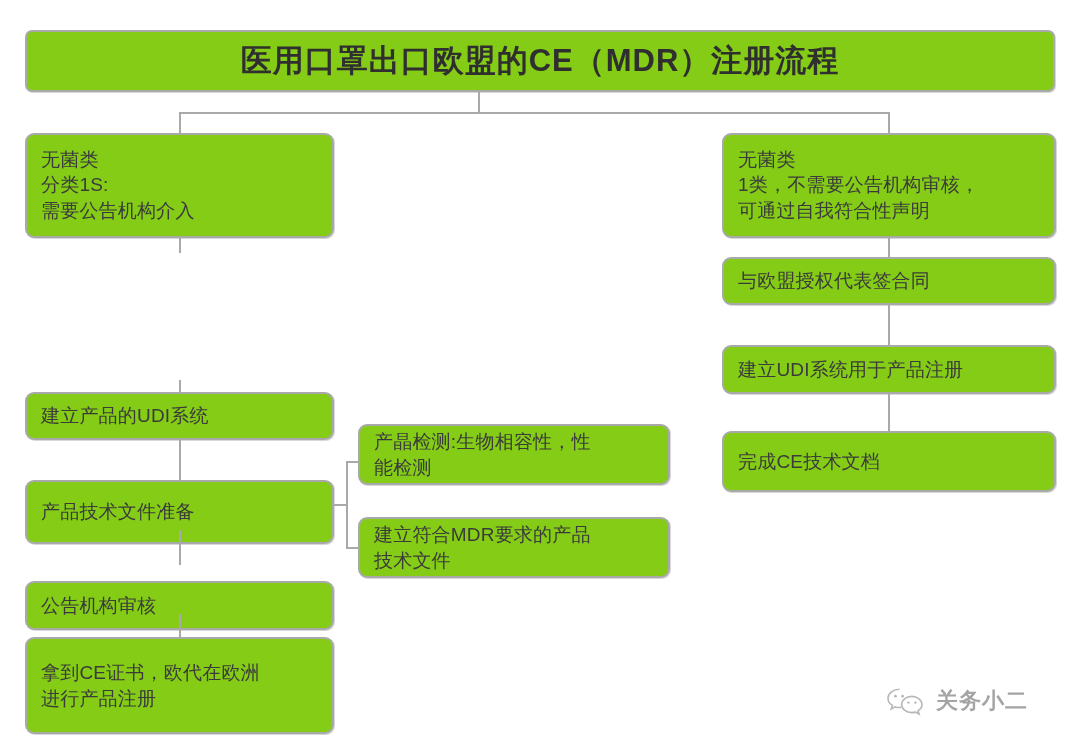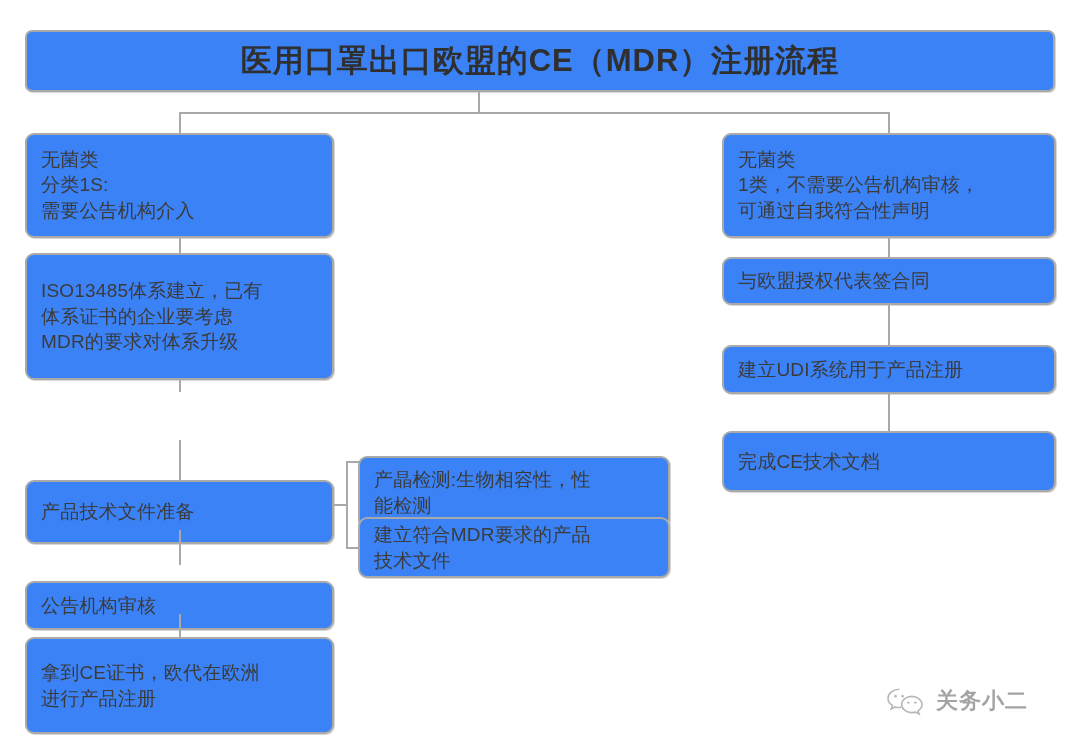--- a/index.html
+++ b/index.html
@@ -14,21 +14,21 @@
     position: relative;
     width: 1080px;
     height: 753px;
     background: #ffffff;
   }
 
   
   .box {
     position: absolute;
     box-sizing: border-box;
-    background: #3b82f6;
+    background: #84cc16;
     border: 2px solid #a9a9a9;
     border-radius: 9px;
     box-shadow: 1px 1px 0 #d8d8d8;
     color: #3b3b3b;
     display: flex;
     align-items: center;
     padding: 6px 14px;
     line-height: 1.34;
     white-space: pre-line;
     letter-spacing: 0.2px;
@@ -52,21 +52,21 @@
   .col-left { left: 25px; width: 309px; font-size: 19px; }
   #lbox-0 { top: 133px;  height: 105px; align-items: flex-start; padding-top: 12px; }
   #lbox-1 { top: 253px;  height: 127px; }
   #lbox-2 { top: 392px;  height: 48px; }
   #lbox-3 { top: 480px;  height: 64px; }
   #lbox-4 { top: 565px;  height: 49px; margin-top: 16px; }
   #lbox-5 { top: 637px;  height: 97px; }
 
   
   .col-mid { left: 358px; width: 312px; font-size: 19px; }
-  #mbox-0 { top: 456px; height: 73px; }
+  #mbox-0 { top: 424px; height: 61px; }
   #mbox-1 { top: 517px; height: 61px; }
 
   
   .col-right { left: 722px; width: 334px; font-size: 19px; }
   #rbox-0 { top: 133px; height: 105px; align-items: flex-start; padding-top: 12px; }
   #rbox-1 { top: 257px; height: 48px; text-align: center; }
   #rbox-2 { top: 345px; height: 49px; }
   #rbox-3 { top: 431px; height: 61px; }
 
   
@@ -103,26 +103,24 @@
   <div class="conn h" style="left:179px; top:112px; width:711px;"></div>
   <div class="conn v" style="left:179px; top:112px; height:21px;"></div>
   <div class="conn v" style="left:888px; top:112px; height:21px;"></div>
 
   <div class="box col-left" id="lbox-0">无菌类
 分类1S:
 需要公告机构介入</div>
 
   <div class="conn v" style="left:179px; top:238px; height:15px;"></div>
 
-  <div class="box col-left" id="lbox-1">ISO13485体系建立，已有
-体系证书的企业要考虑
-MDR的要求对体系升级</div>
 
   <div class="conn v" style="left:179px; top:380px; height:12px;"></div>
 
+  <div class="box col-left" id="lbox-2">建立产品的UDI系统</div>
 
   <div class="conn v" style="left:179px; top:440px; height:40px;"></div>
 
   <div class="box col-left" id="lbox-3">产品技术文件准备</div>
 
   <div class="conn v" style="left:179px; top:530px; height:35px;"></div>
 
   <div class="box col-left" id="lbox-4">公告机构审核</div>
 
   <div class="conn v" style="left:179px; top:614px; height:23px;"></div>

